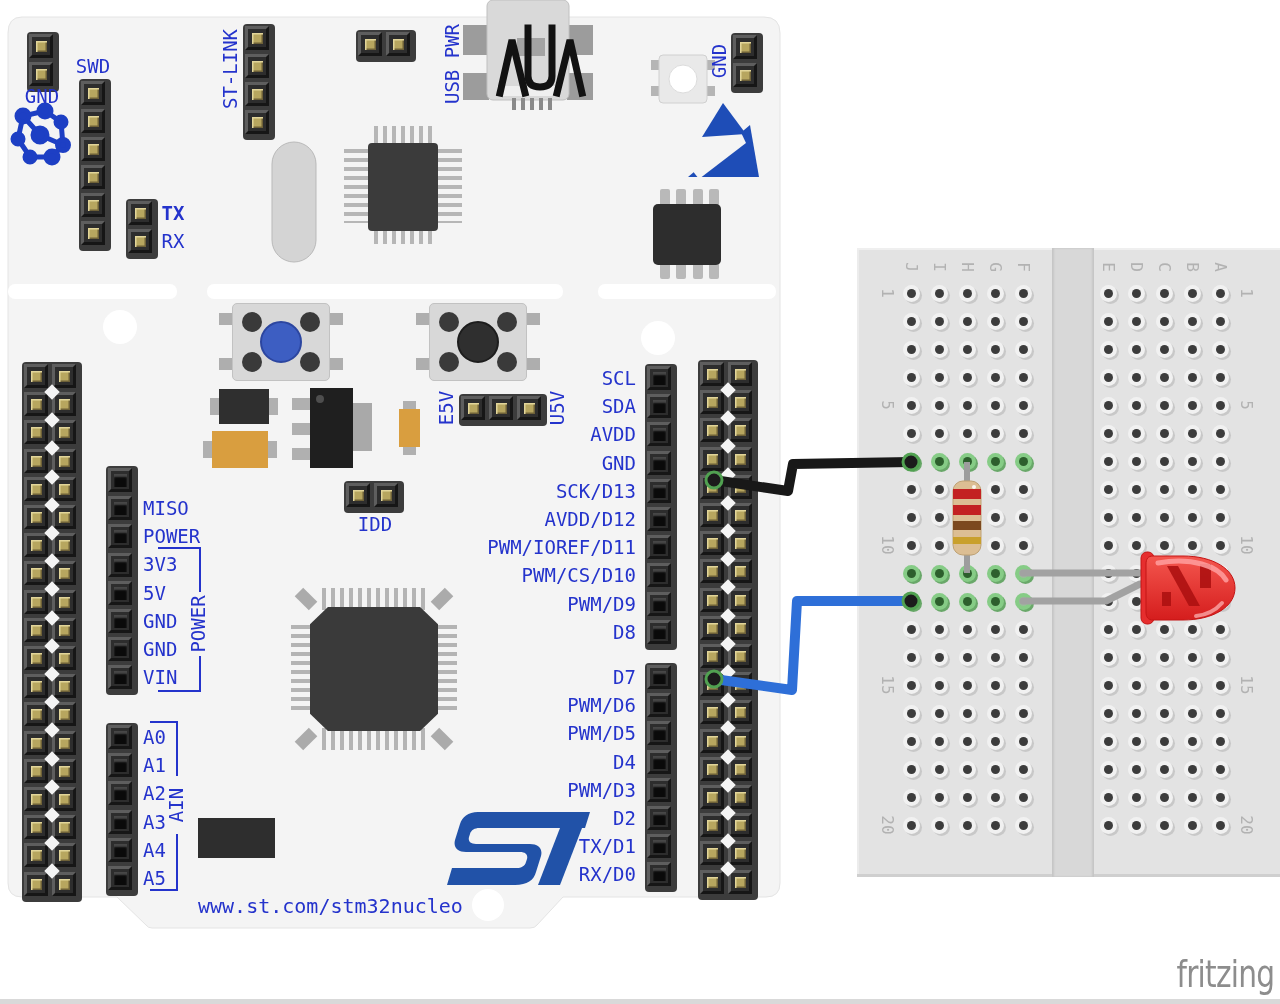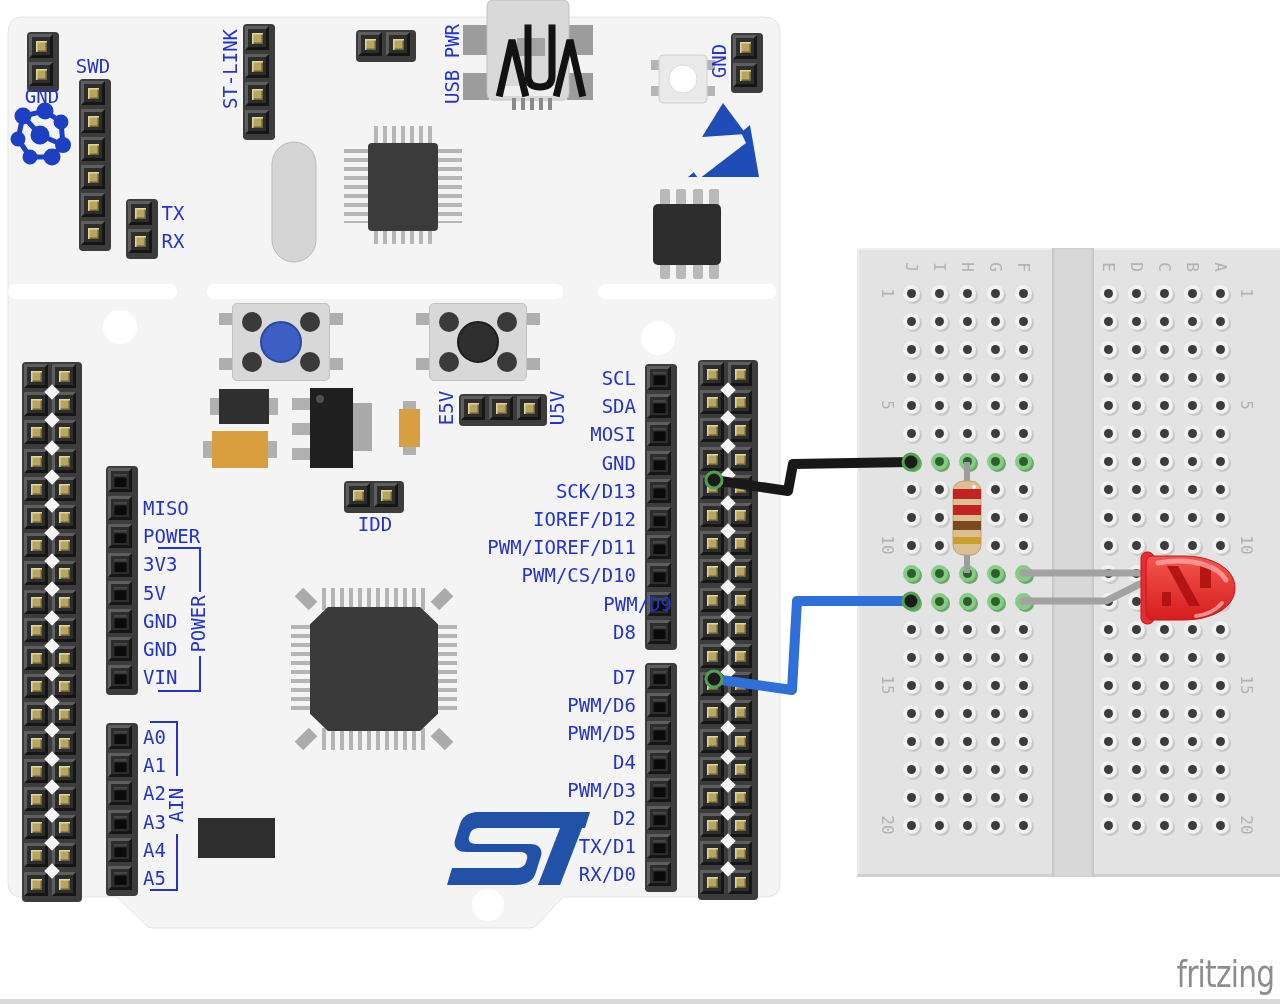--- a/index.html
+++ b/index.html
@@ -858,20 +858,21 @@
     <path d="M714,480 L788,491 L793,464 L911,462" fill="none" stroke="#181818" stroke-width="10" stroke-linecap="round" stroke-linejoin="round"></path>
     <path d="M714,679 L792,690 L797,601 L911,601" fill="none" stroke="#2e6fd8" stroke-width="10" stroke-linecap="round" stroke-linejoin="round"></path>
     <g fill="#1b1b1b" stroke="#51a151" stroke-width="3">
       <circle cx="714" cy="480" r="8"></circle>
         <circle cx="911" cy="462" r="8"></circle>
       <circle cx="714" cy="679" r="8"></circle>
         <circle cx="911" cy="601" r="8"></circle>
     </g>
   </svg>
 
+  <div id="url-text">www.st.com/stm32nucleo</div>
   <div id="watermark">fritzing</div>
   <div id="bottom-bar"></div>
 <div class="hdr" style="position: absolute; left: 27px; top: 32px; width: 32px; height: 60px;">
       <div class="pc" style="position: absolute; left: 2px; top: 2px;">
         <span class="pg"></span>
       </div>
       <div class="pc" style="position: absolute; left: 2px; top: 30px;">
         <span class="pg"></span>
       </div>
     </div>
@@ -1319,21 +1320,21 @@
       </div>
       <div class="pc" style="position: absolute; left: 30px; top: 2px;">
         <span class="pg"></span>
       </div>
       <div class="pc" style="position: absolute; left: 58px; top: 2px;">
         <span class="pg"></span>
       </div>
     </div>
     <div class="lbl" style="position: absolute; left: 42px; top: 96px;">GND</div>
     <div class="lbl" style="position: absolute; left: 93px; top: 66px;">SWD</div>
-    <div class="lbl" style="position: absolute; left: 173px; top: 213px;">TX</div>
+    <div class="lbl" style="position: absolute; left: 173px; top: 213px; font-weight: bold;">TX</div>
     <div class="lbl" style="position: absolute; left: 173px; top: 241px;">RX</div>
     <div class="lbl rot" style="position: absolute; left: 230px; top: 69px;">ST-LINK</div>
     <div class="lbl rot" style="position: absolute; left: 452px; top: 64px;">USB PWR</div>
     <div class="lbl rot" style="position: absolute; left: 719px; top: 61px;">GND</div>
     <div class="lbl" style="position: absolute; left: 375px; top: 524px;">IDD</div>
     <div class="lbl rot" style="position: absolute; left: 446px; top: 408px;">E5V</div>
     <div class="lbl rot" style="position: absolute; left: 557px; top: 408px;">U5V</div>
     <div class="lbl rot" style="position: absolute; left: 198px; top: 624px;">POWER</div>
     <div class="lbl rot" style="position: absolute; left: 176px; top: 805px;">AIN</div>
     <div class="lbl l" style="position: absolute; left: 143px; top: 508px;">MISO</div>
@@ -1344,27 +1345,27 @@
     <div class="lbl l" style="position: absolute; left: 143px; top: 649px;">GND</div>
     <div class="lbl l" style="position: absolute; left: 143px; top: 677px;">VIN</div>
     <div class="lbl l" style="position: absolute; left: 143px; top: 737px;">A0</div>
     <div class="lbl l" style="position: absolute; left: 143px; top: 765px;">A1</div>
     <div class="lbl l" style="position: absolute; left: 143px; top: 793px;">A2</div>
     <div class="lbl l" style="position: absolute; left: 143px; top: 822px;">A3</div>
     <div class="lbl l" style="position: absolute; left: 143px; top: 850px;">A4</div>
     <div class="lbl l" style="position: absolute; left: 143px; top: 878px;">A5</div>
     <div class="lbl r" style="position: absolute; left: 636px; top: 378px;">SCL</div>
     <div class="lbl r" style="position: absolute; left: 636px; top: 406px;">SDA</div>
-    <div class="lbl r" style="position: absolute; left: 636px; top: 434px;">MOSI</div>
+    <div class="lbl r" style="position: absolute; left: 636px; top: 434px;">AVDD</div>
     <div class="lbl r" style="position: absolute; left: 636px; top: 463px;">GND</div>
     <div class="lbl r" style="position: absolute; left: 636px; top: 491px;">SCK/D13</div>
-    <div class="lbl r" style="position: absolute; left: 636px; top: 519px;">IOREF/D12</div>
+    <div class="lbl r" style="position: absolute; left: 636px; top: 519px;">AVDD/D12</div>
     <div class="lbl r" style="position: absolute; left: 636px; top: 547px;">PWM/IOREF/D11</div>
     <div class="lbl r" style="position: absolute; left: 636px; top: 575px;">PWM/CS/D10</div>
-    <div class="lbl r" style="position: absolute; left: 636px; top: 604px; margin-left: 36px;">PWM/D9</div>
+    <div class="lbl r" style="position: absolute; left: 636px; top: 604px;">PWM/D9</div>
     <div class="lbl r" style="position: absolute; left: 636px; top: 632px;">D8</div>
     <div class="lbl r" style="position: absolute; left: 636px; top: 677px;">D7</div>
     <div class="lbl r" style="position: absolute; left: 636px; top: 705px;">PWM/D6</div>
     <div class="lbl r" style="position: absolute; left: 636px; top: 733px;">PWM/D5</div>
     <div class="lbl r" style="position: absolute; left: 636px; top: 762px;">D4</div>
     <div class="lbl r" style="position: absolute; left: 636px; top: 790px;">PWM/D3</div>
     <div class="lbl r" style="position: absolute; left: 636px; top: 818px;">D2</div>
     <div class="lbl r" style="position: absolute; left: 636px; top: 846px;">TX/D1</div>
     <div class="lbl r" style="position: absolute; left: 636px; top: 874px;">RX/D0</div>
   </div>

